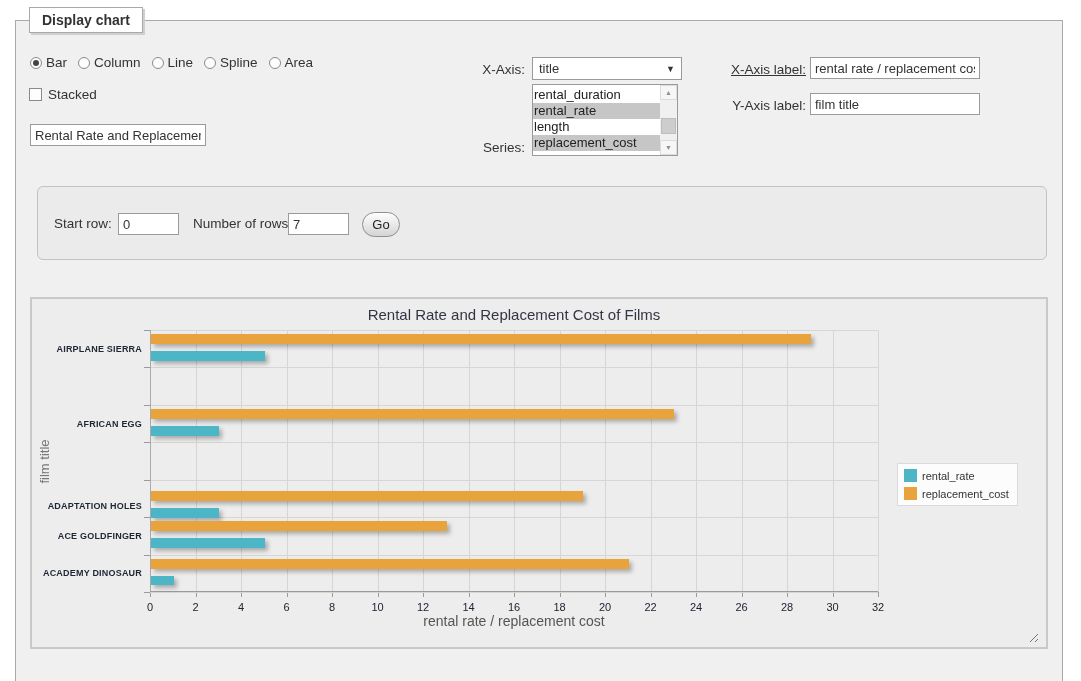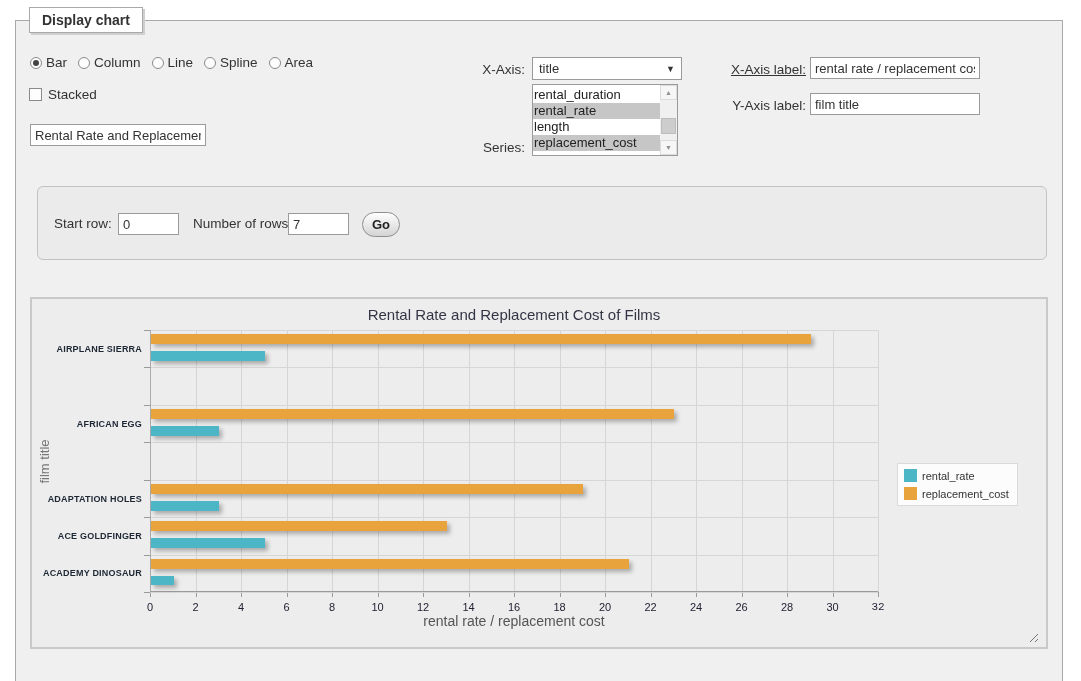--- a/index.html
+++ b/index.html
@@ -69,21 +69,21 @@
   .rows-panel .lbl{font-size:13.5px;}
   .start-lbl{left:16px;top:29px;}
   .start-input{left:80px;top:26px;width:61px;}
   .num-lbl{left:155px;top:29px;}
   .num-input{left:250px;top:26px;width:61px;}
   .go-btn{
     position:absolute;left:324px;top:25px;width:38px;height:25px;
     border:1px solid #8f8f8f;border-radius:13px;
     background:linear-gradient(#fefefe,#d4d4d4);
     display:flex;align-items:center;justify-content:center;
-    font-size:13px;color:#222;box-sizing:border-box;font-weight:bold;
+    font-size:13px;color:#222;box-sizing:border-box;
   }
   
   .chart-panel{
     position:absolute;left:14px;top:276px;width:1018px;height:352px;
     background:#ededee;border:2px solid #c9c9c9;box-sizing:border-box;
   }
   .chart-title{position:absolute;left:118px;top:7px;width:728px;text-align:center;font-size:15px;color:#333544;}
   .plot{position:absolute;left:118px;top:31px;width:728px;height:262px;}
   .vgrid{position:absolute;top:0;bottom:0;width:1px;background:#d6d6d6;z-index:0;}
   .hgrid{position:absolute;left:0;right:0;height:1px;background:#d6d6d6;z-index:0;}
@@ -235,21 +235,21 @@
         <div class="xtickmark" style="left: 81.25%;"></div>
         <div class="xticklabel" style="left: 81.25%;">26</div>
         <div class="vgrid" style="left: 87.5%;"></div>
         <div class="xtickmark" style="left: 87.5%;"></div>
         <div class="xticklabel" style="left: 87.5%;">28</div>
         <div class="vgrid" style="left: 93.75%;"></div>
         <div class="xtickmark" style="left: 93.75%;"></div>
         <div class="xticklabel" style="left: 93.75%;">30</div>
         <div class="vgrid" style="left: 100%;"></div>
         <div class="xtickmark" style="left: 100%;"></div>
-        <div class="xticklabel" style="left: 100%; font-family: Liberation Mono, monospace;">32</div>
+        <div class="xticklabel" style="left: 100%;">32</div>
         <div class="hgrid" style="top: 0px;"></div>
         <div class="ytickmark" style="top: 0px;"></div>
         <div class="hgrid" style="top: 37px;"></div>
         <div class="ytickmark" style="top: 37px;"></div>
         <div class="hgrid" style="top: 75px;"></div>
         <div class="ytickmark" style="top: 75px;"></div>
         <div class="hgrid" style="top: 112px;"></div>
         <div class="ytickmark" style="top: 112px;"></div>
         <div class="hgrid" style="top: 150px;"></div>
         <div class="ytickmark" style="top: 150px;"></div>
@@ -264,21 +264,21 @@
         <div class="band" style="top: 0px; height: 37.4286px;">
           <div class="cat">AIRPLANE SIERRA</div>
           <div class="bar" style="top: 4.30429px; height: 9.73143px; width: 659.522px; background: rgb(233, 163, 60);"></div>
           <div class="bar" style="top: 21.1471px; height: 9.73143px; width: 113.522px; background: rgb(76, 182, 198);"></div>
         </div>
         <div class="band" style="top: 74.8571px; height: 37.4286px;">
           <div class="cat">AFRICAN EGG</div>
           <div class="bar" style="top: 4.30429px; height: 9.73143px; width: 523.022px; background: rgb(233, 163, 60);"></div>
           <div class="bar" style="top: 21.1471px; height: 9.73143px; width: 68.0225px; background: rgb(76, 182, 198);"></div>
         </div>
-        <div class="band" style="top: 150px; height: 37.4286px;">
+        <div class="band" style="top: 157px; height: 37.4286px;">
           <div class="cat">ADAPTATION HOLES</div>
           <div class="bar" style="top: 4.30429px; height: 9.73143px; width: 432.022px; background: rgb(233, 163, 60);"></div>
           <div class="bar" style="top: 21.1471px; height: 9.73143px; width: 68.0225px; background: rgb(76, 182, 198);"></div>
         </div>
         <div class="band" style="top: 187.143px; height: 37.4286px;">
           <div class="cat">ACE GOLDFINGER</div>
           <div class="bar" style="top: 4.30429px; height: 9.73143px; width: 295.522px; background: rgb(233, 163, 60);"></div>
           <div class="bar" style="top: 21.1471px; height: 9.73143px; width: 113.522px; background: rgb(76, 182, 198);"></div>
         </div>
         <div class="band" style="top: 224.571px; height: 37.4286px;">

